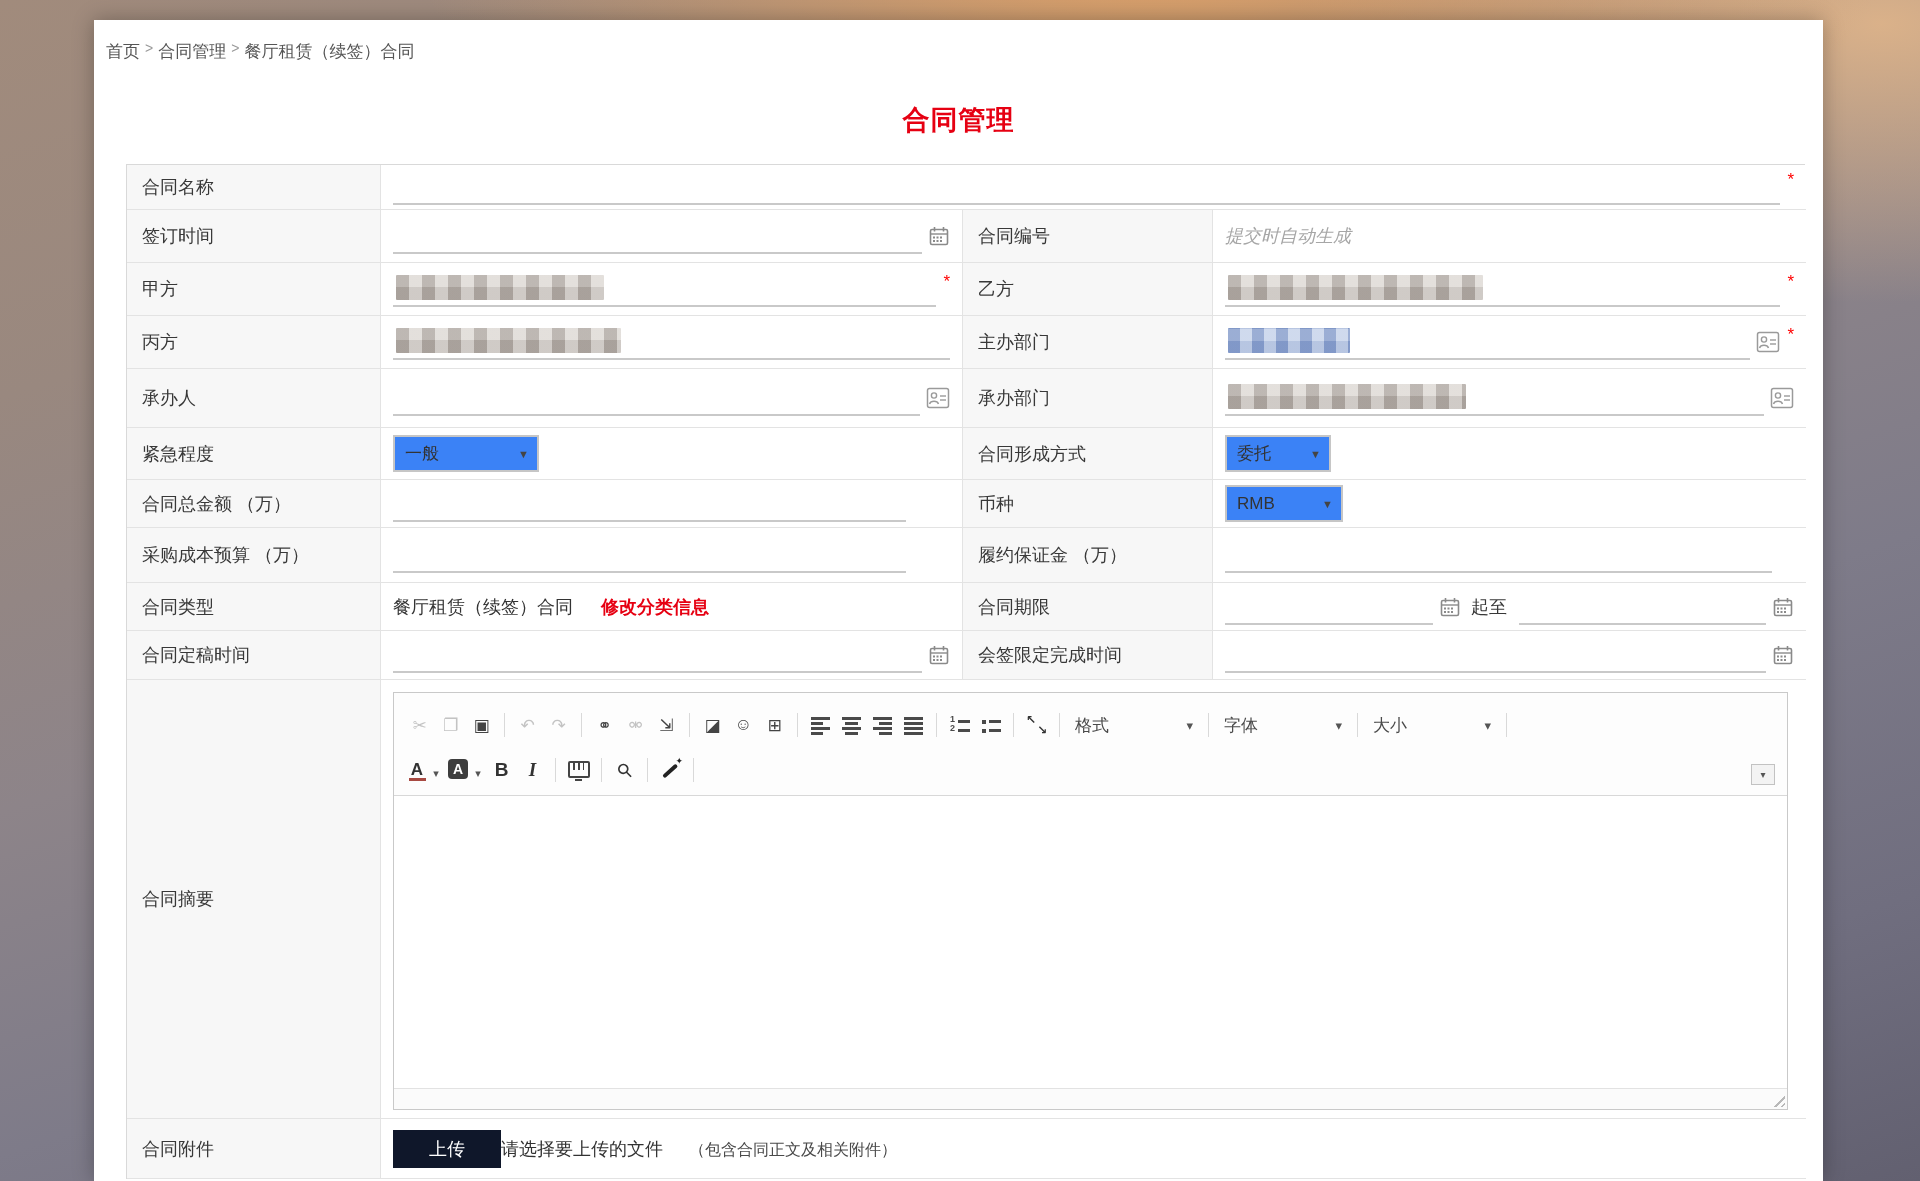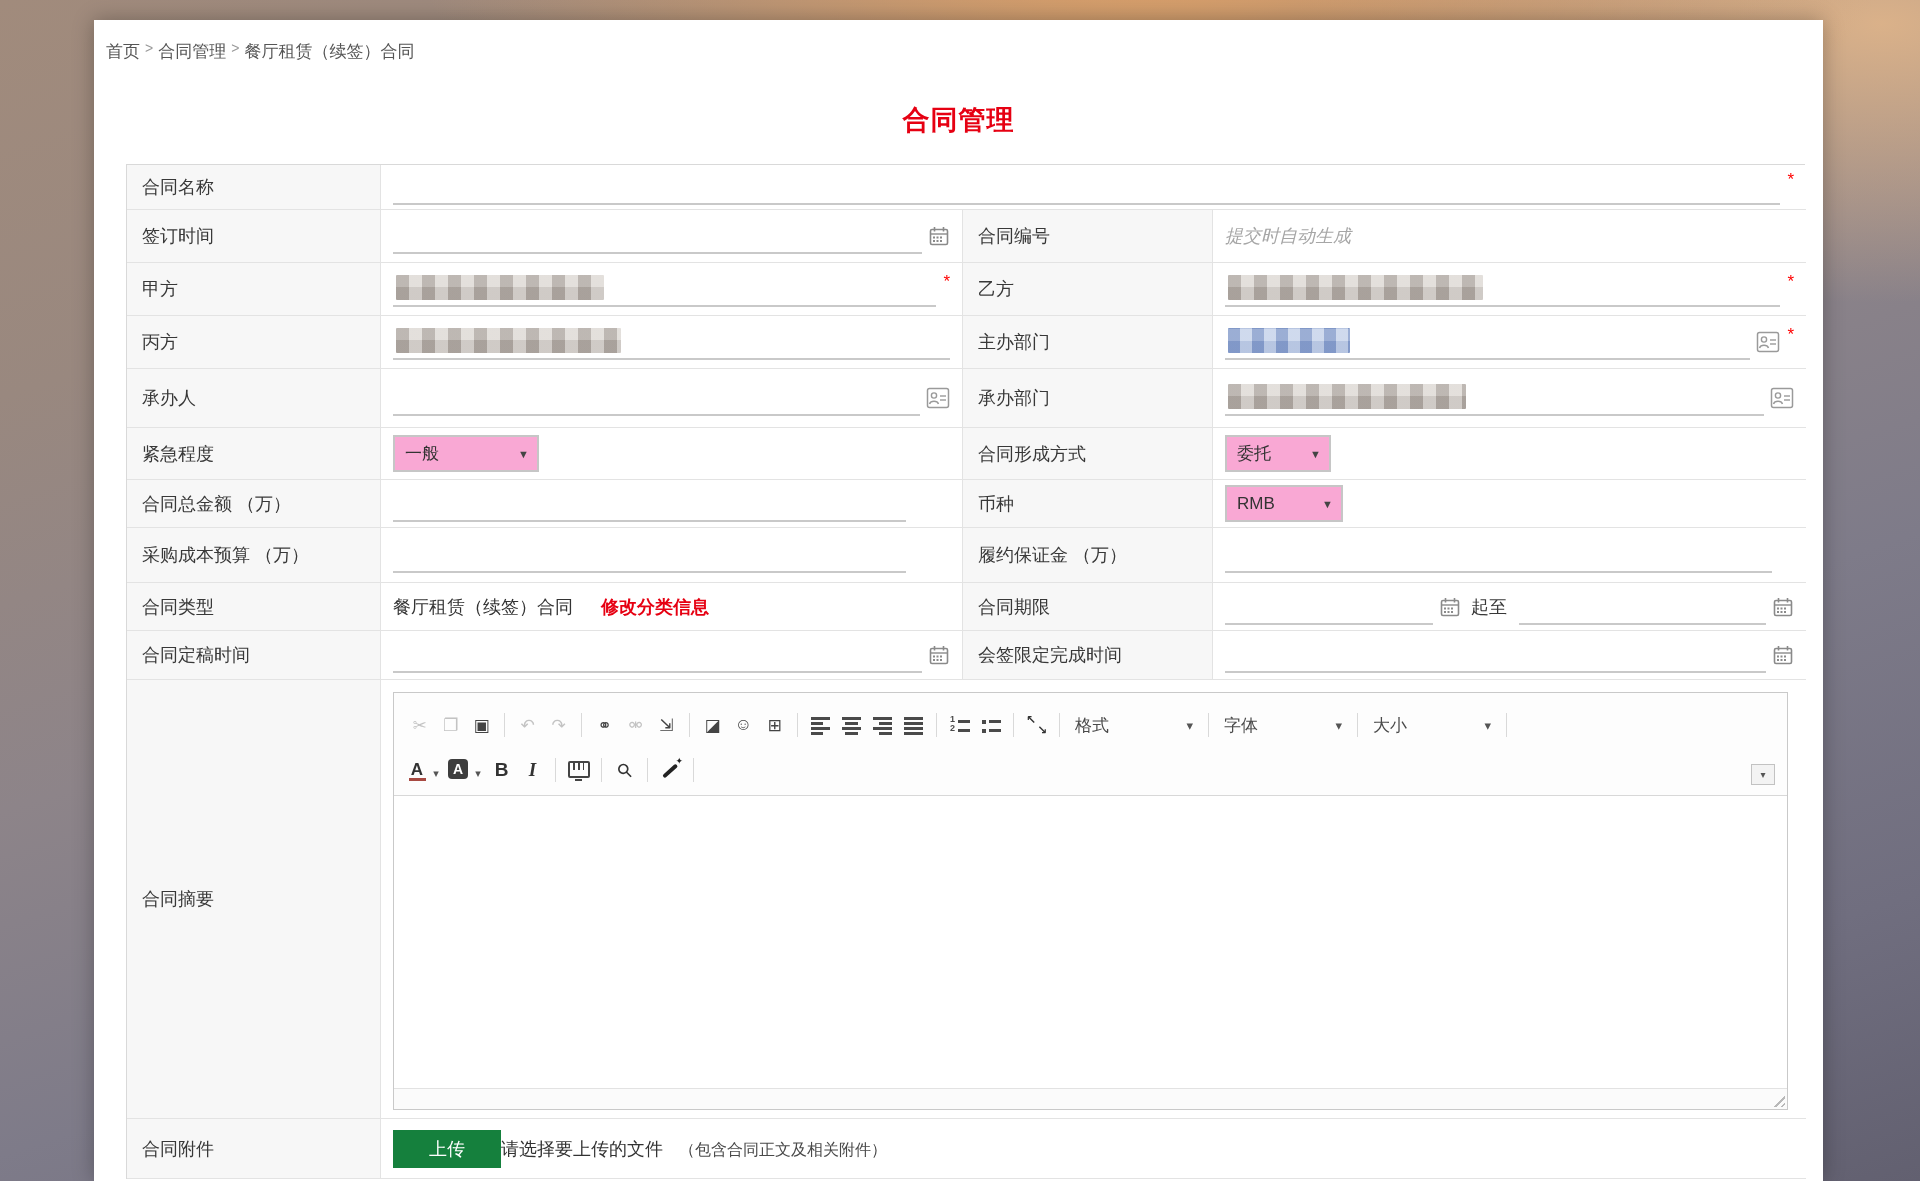--- a/index.html
+++ b/index.html
@@ -38,21 +38,21 @@
     background-image:repeating-linear-gradient(90deg,rgba(95,85,80,.22) 0 13px,rgba(255,255,255,.28) 13px 26px),
                      repeating-linear-gradient(0deg,rgba(110,100,95,.18) 0 13px,rgba(255,255,255,.2) 13px 26px);}
   .mosaic.blue{background-color:#aabde0;
     background-image:repeating-linear-gradient(90deg,rgba(60,90,160,.25) 0 12px,rgba(255,255,255,.3) 12px 24px),
                      repeating-linear-gradient(0deg,rgba(60,90,160,.16) 0 12px,rgba(255,255,255,.2) 12px 24px);}
   .m-a{width:208px}.m-b{width:255px}.m-c{width:225px}.m-host{width:122px}.m-hd{width:238px}
   
   .ficon{flex:0 0 auto;margin-left:6px;display:flex;align-items:center;cursor:pointer;}
   .term-sep{margin:0 12px 0 10px;color:#383838;}
   
-  .sel{display:flex;align-items:center;justify-content:space-between;height:33px;border:2px solid #c6c6c6;background:#f9a8d4;
+  .sel{display:flex;align-items:center;justify-content:space-between;height:33px;border:2px solid #c6c6c6;background:#3b82f6;
        padding:0 8px 0 10px;font-size:17px;color:#333;cursor:pointer;}
   .sel::after{content:"▼";font-size:11px;color:#444;margin-left:10px;}
   .w124{width:124px}.w84{width:84px}.w96{width:96px}
   
   .type-text{color:#333;}
   .modify-link{color:#e60012;margin-left:28px;cursor:pointer;font-weight:bold;}
   
   .editor{flex:1;align-self:stretch;margin:12px 6px 8px 0;border:1px solid #c9c9c9;display:flex;flex-direction:column;background:#fff;}
   .tb{display:flex;align-items:center;padding:7px 10px 1px 10px;background:#fdfdfd;flex-wrap:nowrap;}
   .tb2{padding:3px 10px 9px 10px;border-bottom:1px solid #d8d8d8;position:relative;}
@@ -87,23 +87,23 @@
   .tbi-ol::before{content:"1\A 2";white-space:pre;position:absolute;left:4px;top:3px;font-size:9px;line-height:9px;color:#4a4a4a;font-weight:bold;}
   .tbi-ul{background-image:linear-gradient(#4a4a4a,#4a4a4a),linear-gradient(#4a4a4a,#4a4a4a);background-size:12px 3px,12px 3px;background-position:12px 8px,12px 17px;background-repeat:no-repeat;}
   .tbi-ul::before{content:"";position:absolute;left:5px;top:8px;width:4px;height:4px;background:#4a4a4a;box-shadow:0 9px 0 #4a4a4a;}
   .collapse-btn{position:absolute;right:12px;bottom:10px;width:22px;height:19px;border:1px solid #c2c2c2;background:#f3f3f3;display:flex;align-items:center;justify-content:center;font-size:10px;color:#555;cursor:pointer;}
   .ed-content{flex:1;background:#fff;cursor:text;}
   .ed-footer{height:20px;background:#fbfbfb;border-top:1px solid #e2e2e2;position:relative;}
   .rz{position:absolute;right:2px;bottom:2px;width:14px;height:14px;
       background:repeating-linear-gradient(135deg,transparent 0 3px,#b9b9b9 3px 4.5px);
       clip-path:polygon(100% 0,100% 100%,0 100%);cursor:nwse-resize;}
   
-  .upload-btn{width:108px;height:38px;background:#15803d;color:#fff;font-size:18px;display:flex;align-items:center;justify-content:center;cursor:pointer;flex:0 0 auto;}
+  .upload-btn{width:108px;height:38px;background:#0f172a;color:#fff;font-size:18px;display:flex;align-items:center;justify-content:center;cursor:pointer;flex:0 0 auto;}
   .att-hint{margin-left:0;color:#333;font-size:18px;}
-  .att-note{margin-left:16px;color:#4a4a4a;font-size:16px;padding-top:4px;}
+  .att-note{margin-left:26px;color:#4a4a4a;font-size:16px;padding-top:4px;}
 </style>
 </head>
 <body>
 
 <div class="stage">
   <div class="panel">
 
     <div class="breadcrumb" id="breadcrumb">
         <span class="bc-item">首页</span>
         <span class="bc-sep">&gt;</span>

